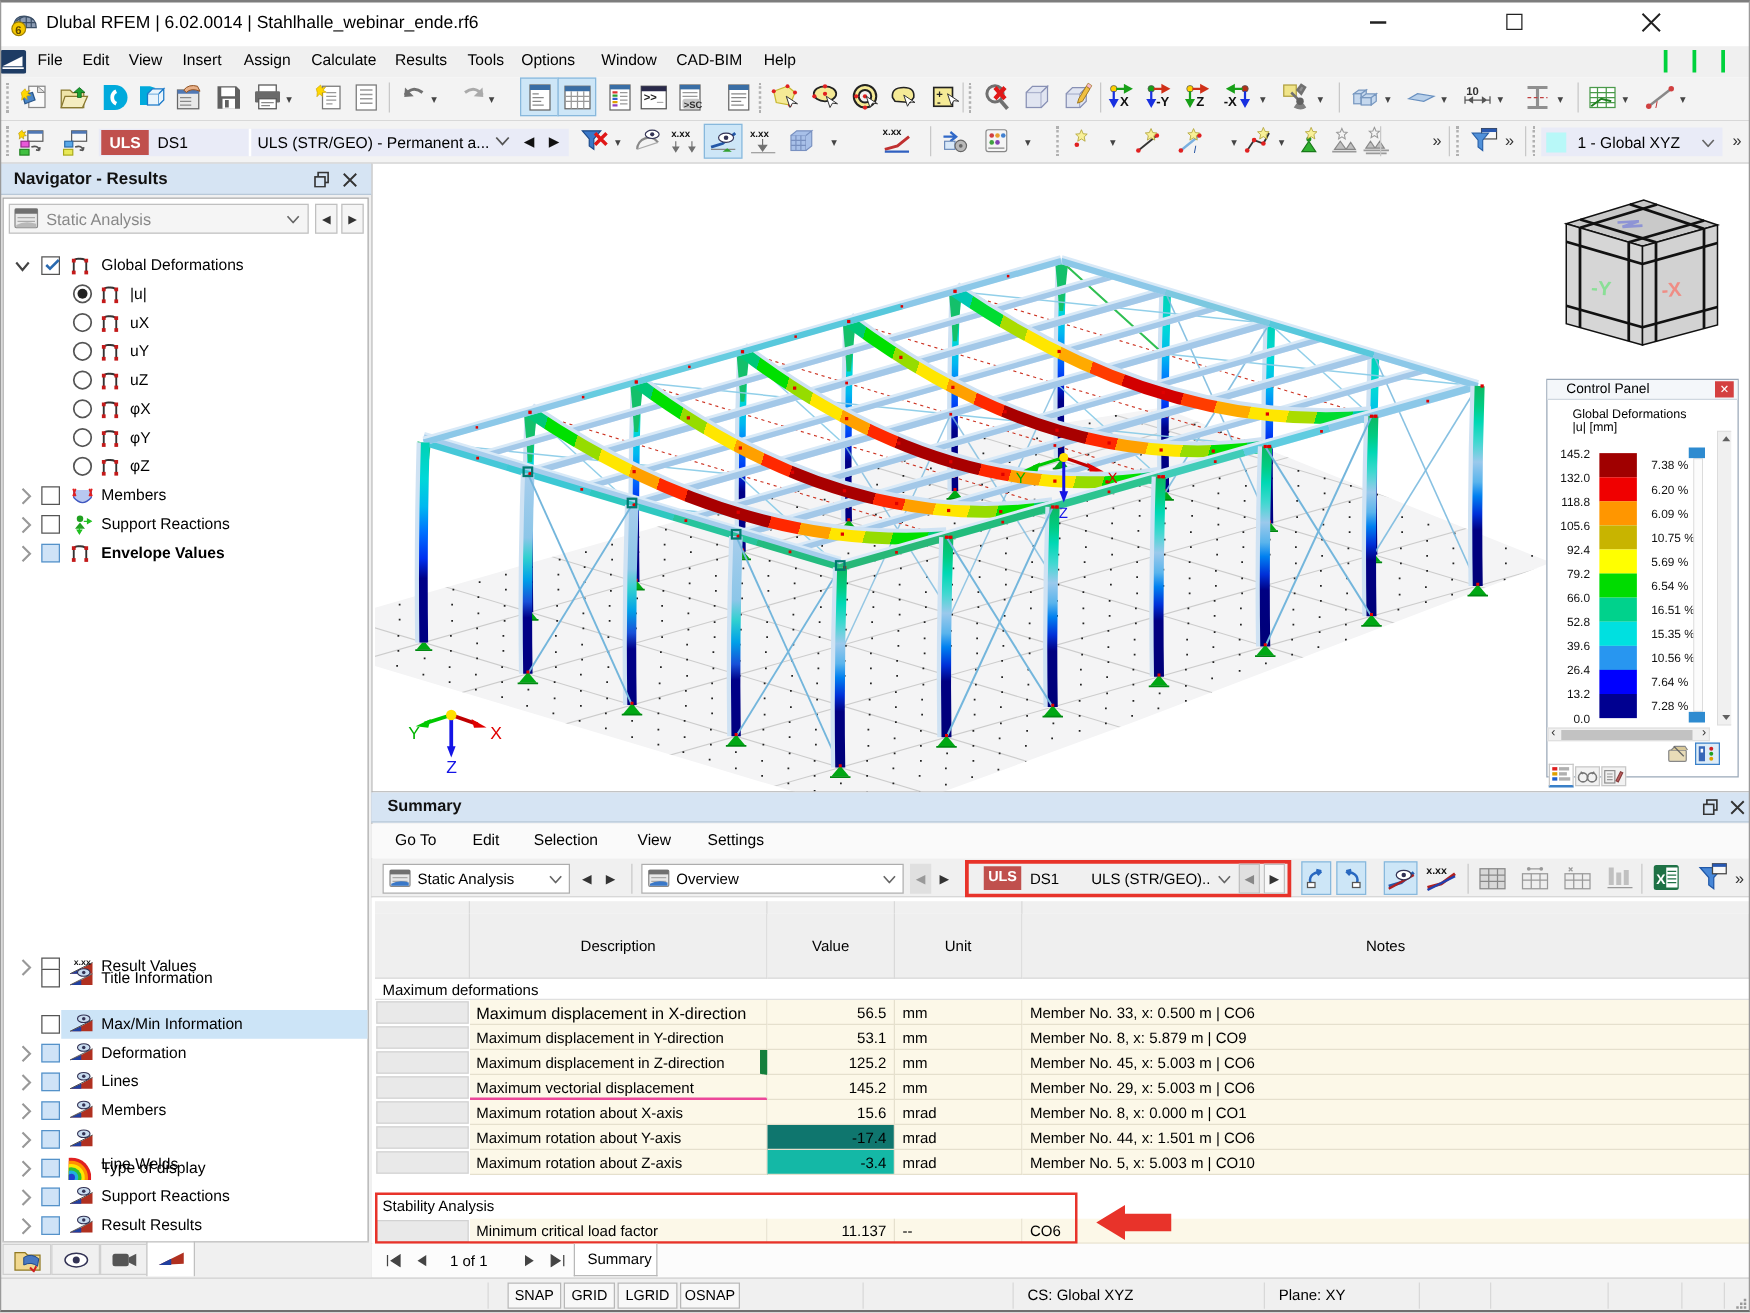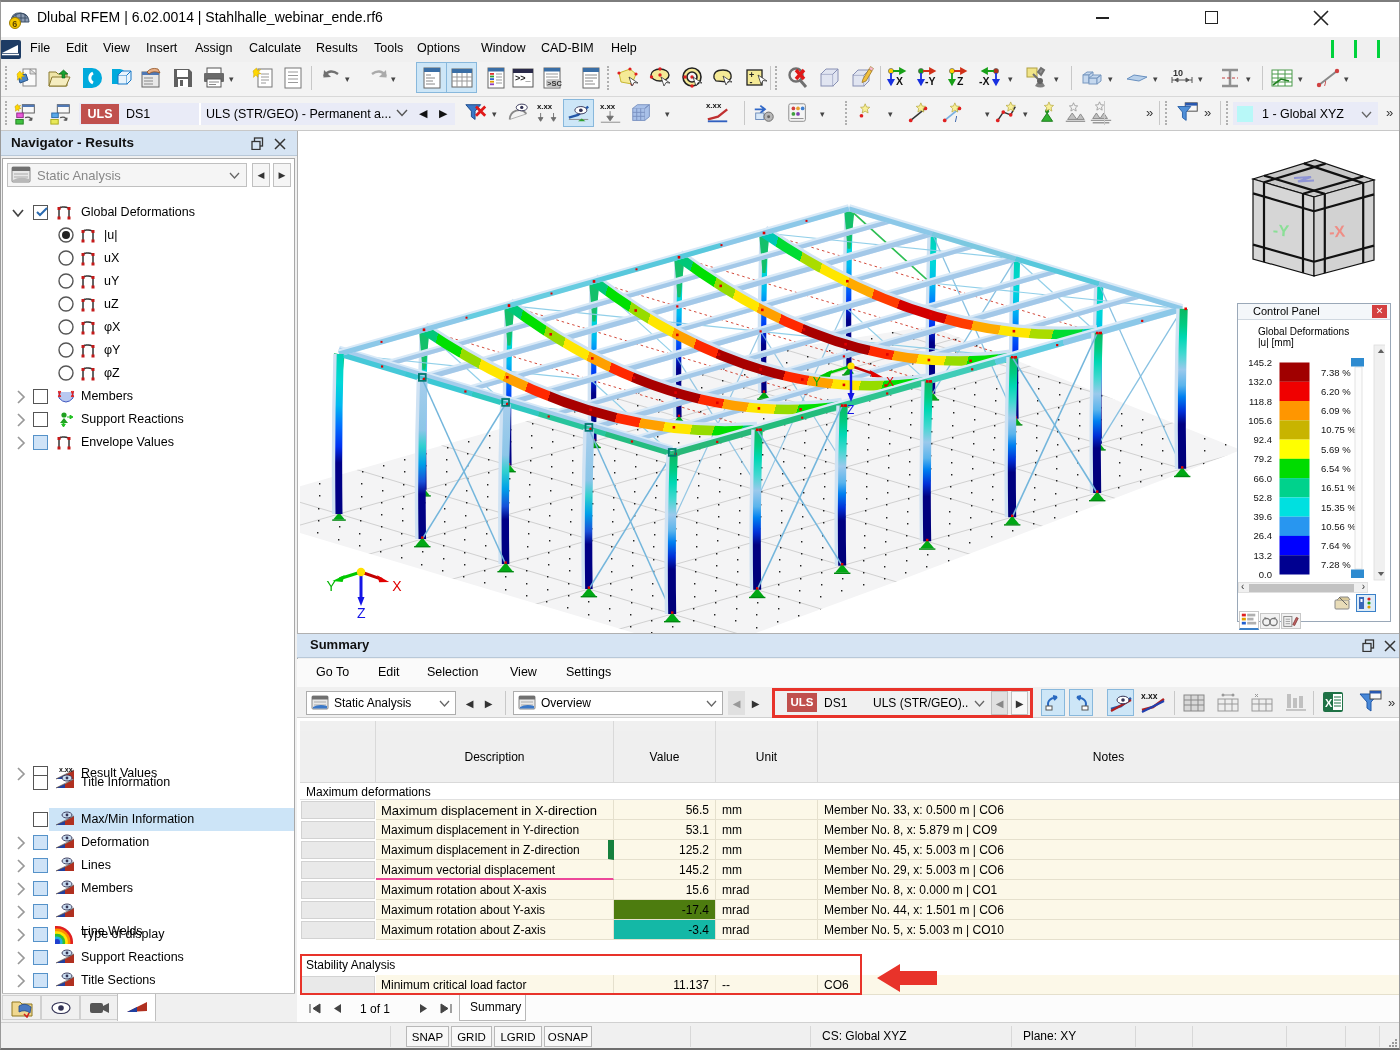--- a/index.html
+++ b/index.html
@@ -1478,21 +1478,21 @@
     <span style="position:absolute;left:54px;top:2px;">
       <svg width="17" height="17" viewBox="0 0 17 17" style="">
         <circle cx="7" cy="4" r="2.6" fill="#20a020"></circle>
         <path d="M3 12 l4-5 4 5z" fill="#20a020"></path>
         <path d="M10 6 h5 M13 4.2 l3 1.8 -3 1.8z" fill="#20c020" stroke="#20c020"></path>
         <path d="M5.5 13 v3 M3.7 15 l1.8 3 1.8-3z" fill="#20c020" stroke="#20c020" transform="translate(1,-2)"></path>
       </svg>
     </span>
     <span style="position:absolute;left:78px;top:3px;font-size:12.5px;">Support Reactions</span>
   </div>
-<div class="abs" style="left:3px;top:432px;width:290px;height:22px;">
+<div class="abs" style="left:3px;top:432px;width:290px;height:22px;font-weight:bold;">
     <svg style="position:absolute;left:13px;top:4px;" width="10" height="14">
       <path d="M2 1 L8 7 L2 13" fill="none" stroke="#999" stroke-width="1.7"></path>
     </svg>
     <span class="chk chk-b" style="position:absolute;left:30px;top:3px;"></span>
     <span style="position:absolute;left:53px;top:2px;">
       <svg width="17" height="17" viewBox="0 0 17 17" style="">
         <g transform="translate(0,0) scale(1.0)">
           <path d="M3 15 V6 Q3 3.2 6 3 Q8 2.8 8 3 Q13 3 13 6 V15" fill="none" stroke="#333" stroke-width="1.5"></path>
           <rect x="1.5" y="3" width="3" height="3" fill="#c41a1a"></rect>
           <rect x="11.5" y="3" width="3" height="3" fill="#c41a1a"></rect>
@@ -1649,21 +1649,21 @@
     <span class="chk chk-b" style="position:absolute;left:30px;top:4px;"></span>
     <span style="position:absolute;left:52px;top:3px;">
       <svg width="20" height="18" viewBox="0 0 20 18" style="">
         <path d="M1 14 L10 10 L19 5 L19 14 Z" fill="#b03020"></path>
         <path d="M1 14 L10 10 L10 14 Z" fill="#2040a0"></path>
         <path d="M1 14 L19 5" stroke="#555" stroke-width="0.8"></path>
         <ellipse cx="12" cy="4" rx="5" ry="3" fill="#c8dcf0" stroke="#335" stroke-width="0.9"></ellipse>
         <circle cx="12" cy="4" r="1.4" fill="#335"></circle>
       </svg>
     </span>
-    <span style="position:absolute;left:78px;top:4px;font-size:12.5px;">Title Sections</span>
+    <span style="position:absolute;left:78px;top:4px;font-size:12.5px;">Result Results</span>
   </div>
 <div class="abs" style="left:2px;top:993px;width:293px;height:28px;background:#f0f0f0;border-top:1px solid #c0c0c0;"></div>
 <div class="abs" style="left:2px;top:995px;width:39px;height:25px;background:#f0f0f0;border:1px solid #d0d0d0;display:flex;align-items:center;justify-content:center;">
     <svg width="22" height="20" viewBox="0 0 22 20" style="">
       <path d="M1 4 h8 l2 2 h10 v12 h-20z" fill="#f0d890" stroke="#907820"></path>
       <path d="M8 8 q6-4 12 1 l-1 6 q-5-4-11-1z" fill="#4878c0" stroke="#204888" stroke-width="0.8"></path>
       <path d="M13 16 l3 3 2-4" stroke="#d02020" stroke-width="1.6" fill="none"></path>
     </svg>
   </div>
 <div class="abs" style="left:41px;top:995px;width:39px;height:25px;background:#f0f0f0;border:1px solid #d0d0d0;display:flex;align-items:center;justify-content:center;">
@@ -1882,21 +1882,21 @@
 <div class="abs" style="left:716px;top:880px;width:102px;height:20px;background:#fcf8e8;border-right:1px solid #e5e0cd;border-bottom:1px solid #e5e0cd;">
     <span style="position:absolute;left:6px;top:3px;font-size:12px;">mrad</span>
   </div>
 <div class="abs" style="left:818px;top:880px;width:582px;height:20px;background:#fcf8e8;border-bottom:1px solid #e5e0cd;">
     <span style="position:absolute;left:6px;top:3px;font-size:12px;">Member No. 8, x: 0.000 m | CO1</span>
   </div>
 <div class="abs" style="left:301px;top:901px;width:74px;height:18px;background:#e9e9e9;border:1px solid #d2d2d2;"></div>
 <div class="abs" style="left:376px;top:900px;width:238px;height:20px;background:#fcf8e8;border-right:1px solid #e5e0cd;border-bottom:1px solid #e5e0cd;">
     <span style="position:absolute;left:5px;top:3px;font-size:12px;">Maximum rotation about Y-axis</span>
   </div>
-<div class="abs" style="left:614px;top:900px;width:102px;height:20px;background:#4d7c0f;border-right:1px solid #e5e0cd;border-bottom:1px solid #e5e0cd;">
+<div class="abs" style="left:614px;top:900px;width:102px;height:20px;background:#0f766e;border-right:1px solid #e5e0cd;border-bottom:1px solid #e5e0cd;">
     <span style="position:absolute;right:6px;top:3px;font-size:12px;">-17.4</span>
   </div>
 <div class="abs" style="left:716px;top:900px;width:102px;height:20px;background:#fcf8e8;border-right:1px solid #e5e0cd;border-bottom:1px solid #e5e0cd;">
     <span style="position:absolute;left:6px;top:3px;font-size:12px;">mrad</span>
   </div>
 <div class="abs" style="left:818px;top:900px;width:582px;height:20px;background:#fcf8e8;border-bottom:1px solid #e5e0cd;">
     <span style="position:absolute;left:6px;top:3px;font-size:12px;">Member No. 44, x: 1.501 m | CO6</span>
   </div>
 <div class="abs" style="left:301px;top:921px;width:74px;height:18px;background:#e9e9e9;border:1px solid #d2d2d2;"></div>
 <div class="abs" style="left:376px;top:920px;width:238px;height:20px;background:#fcf8e8;border-right:1px solid #e5e0cd;border-bottom:1px solid #e5e0cd;">

